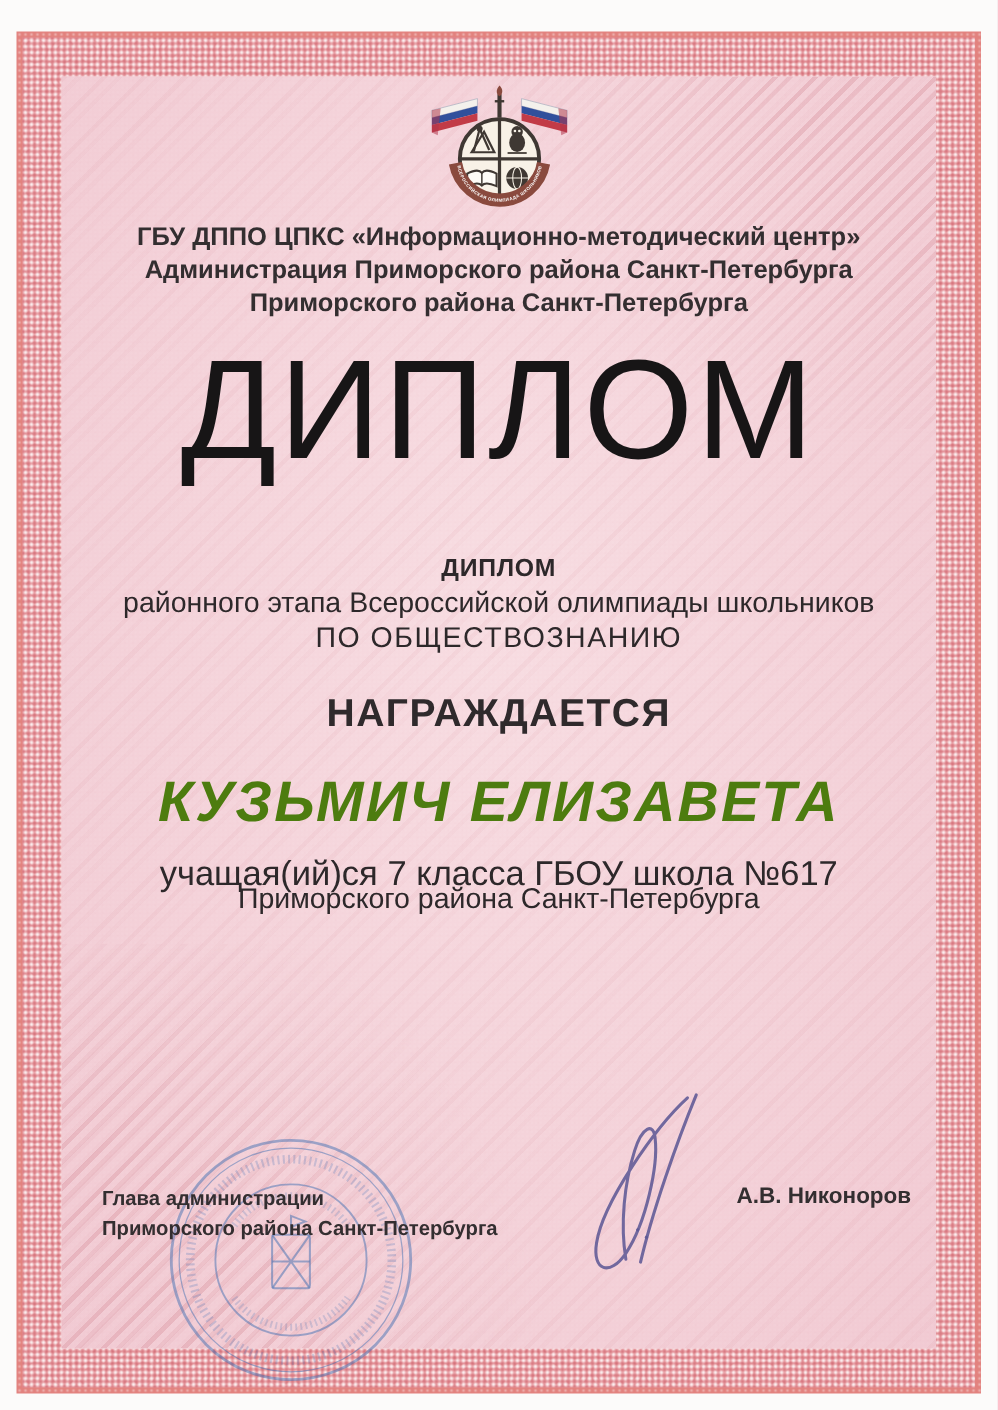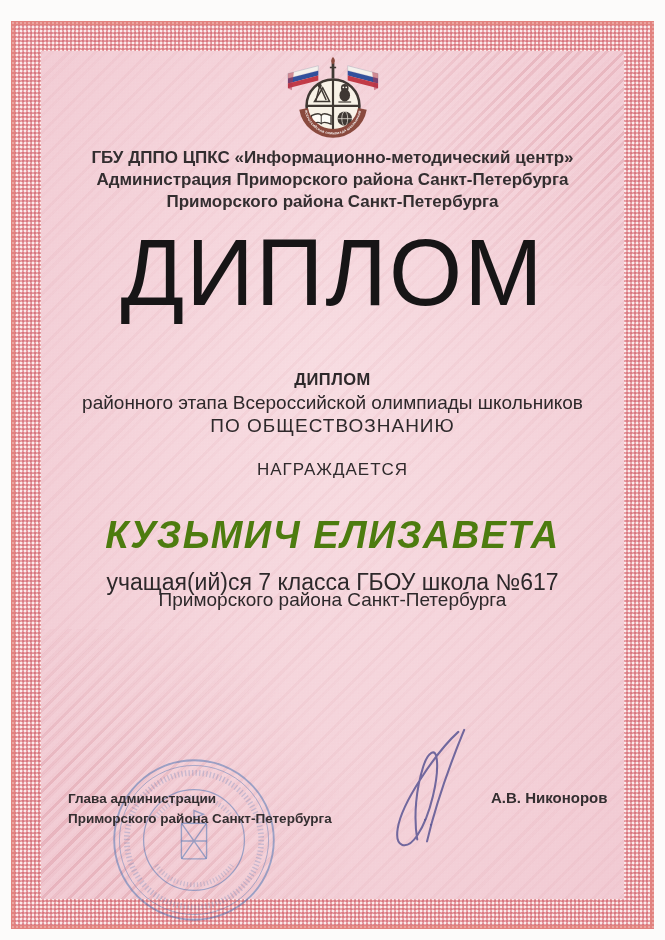--- a/index.html
+++ b/index.html
@@ -52,21 +52,21 @@
     mask-image:radial-gradient(circle at 0 100%, #000 30%, transparent 76%);}
   .lace.full{inset:0;width:auto;height:auto;opacity:.28;}
 
   
   .abs{position:absolute;left:45px;right:45px;text-align:center;}
   .header-lines{top:147px;font-size:17px;font-weight:bold;line-height:22px;color:#332e30;}
   .big-title{top:226px;font-size:94px;font-weight:normal;letter-spacing:2px;line-height:1;color:#171516;}
   .rank{top:370px;font-size:16.5px;font-weight:bold;letter-spacing:.5px;}
   .stage{top:392px;font-size:19px;}
   .subject{top:415px;font-size:19px;letter-spacing:1px;}
-  .awarded{top:460px;font-size:17px;font-weight:normal;letter-spacing:1px;color:#2f2a2c;}
+  .awarded{top:460px;font-size:26px;font-weight:bold;letter-spacing:1px;color:#2f2a2c;}
   .recipient-name{top:514px;font-size:38px;font-weight:bold;font-style:italic;letter-spacing:1.5px;color:#4d7c0f;}
   .detail1{top:569px;font-size:23px;text-align:center;}
   .detail2{top:589px;font-size:19px;}
   .official-left{
     position:absolute;left:68px;top:789px;text-align:left;
     font-size:13.5px;font-weight:bold;line-height:20px;color:#332e30;
   }
   .official-name{
     position:absolute;left:491px;top:789px;text-align:left;
     font-size:15px;font-weight:bold;color:#332e30;

